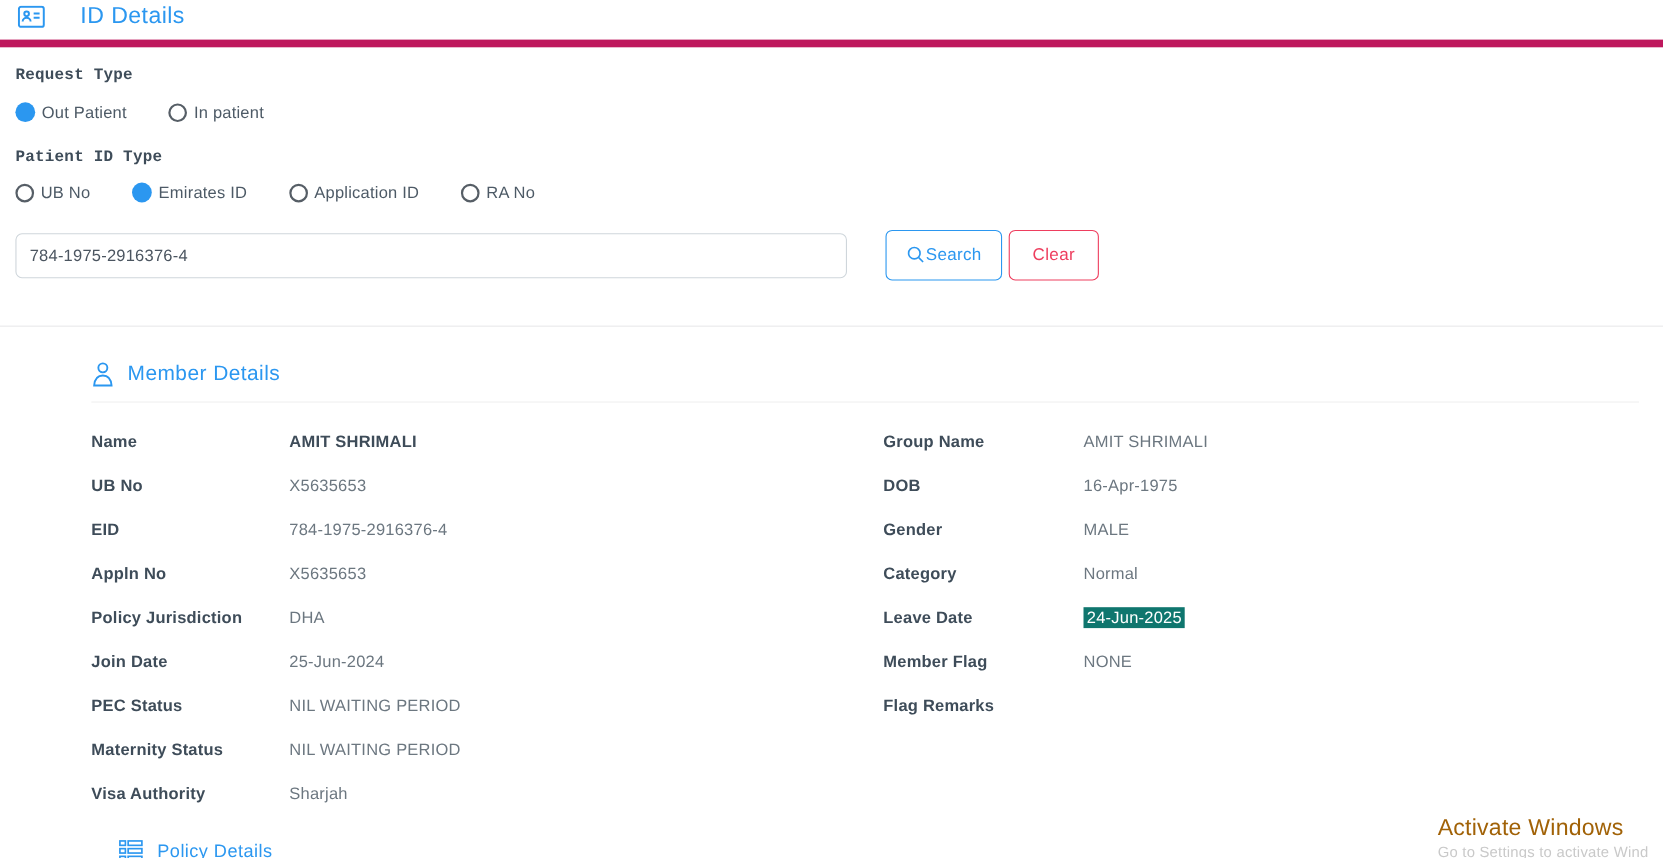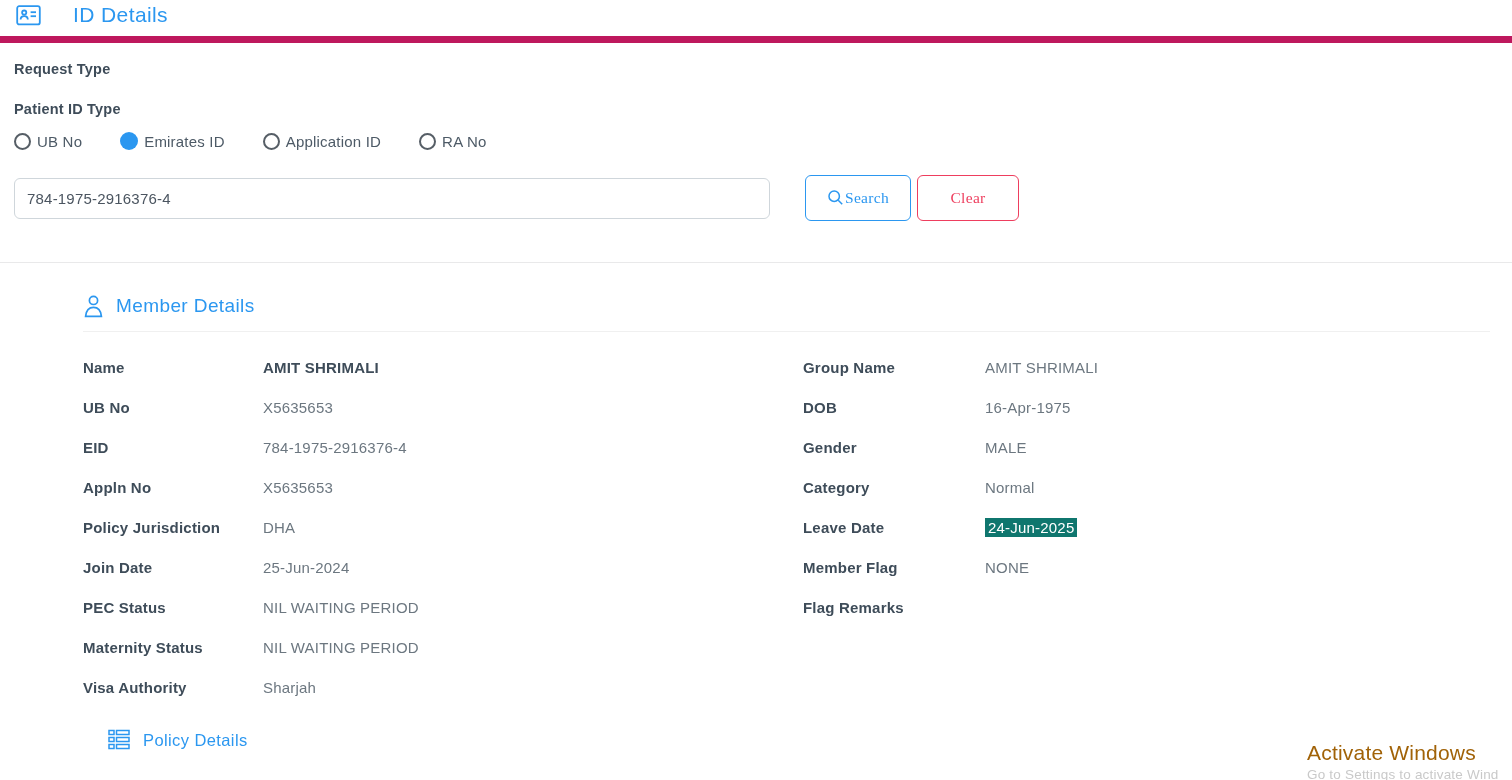--- a/index.html
+++ b/index.html
@@ -14,21 +14,21 @@
   }
 
   
   .id-header {
     display:flex; align-items:center; gap:32px;
     padding:3px 0 9px 16px;
     border-bottom:7px solid #be185d;
   }
   .section-title-lg { font-size:21px; color:#2B97F0; letter-spacing:0.4px; }
   .form-area { padding-left:14px; }
-  .field-label { margin-top:18px; font-size:14.5px; font-weight:bold; color:#3E4C59; }
+  .field-label { margin-top:18px; font-size:14.5px; font-weight:bold; color:#3E4C59;font-family:Liberation Mono, monospace; }
   .radio-row { margin-top:16px; display:flex; align-items:center; }
   .radio-option { display:flex; align-items:center; margin-right:38px; cursor:pointer; }
   .radio {
     width:17px; height:17px; border-radius:50%;
     border:2px solid #565e66; background:#fff; flex:0 0 auto;
   }
   .radio.checked { border:none; width:18px; height:18px; background:#2B97F0; }
   .radio-label { margin-left:6px; font-size:15px; color:#4d5a66; }
 
   .search-row { margin-top:25px; display:flex; align-items:center; }
@@ -36,29 +36,29 @@
     width:756px; height:41px;
     border:1px solid #cfd6db; border-radius:6px;
     padding:0 12px; font-size:15px; color:#4b5560;
     font-family:"Liberation Sans", sans-serif; letter-spacing:0.2px;
     outline:none; background:#fff;
   }
   .btn {
     height:46px; border-radius:6px; background:#fff;
     display:flex; align-items:center; justify-content:center;
     font-size:15.5px; letter-spacing:0.3px; cursor:pointer;
-    font-family:Liberation Serif, serif;
+    font-family:Liberation Sans, sans-serif;
   }
   .btn-search {
     margin-left:35px; width:106px;
     border:1px solid #2B97F0; color:#2B97F0;
   }
   .btn-search svg { margin-right:1px; position:relative; top:-1px; }
   .btn-clear {
-    margin-left:6px; width:102px;
+    margin-left:6px; width:82px;
     border:1px solid #EE3E5E; color:#EE3E5E;
   }
   .divider-full { margin-top:41px; border-bottom:1px solid #e9e9ea; }
 
   
   .member-section { padding:31px 0 0 83px; }
   .member-header { display:flex; align-items:center; gap:12px; }
   .section-title-md { font-size:19px; color:#2B97F0; letter-spacing:0.4px; }
   .member-divider { margin-top:13px; margin-right:22px; border-bottom:1px solid #f0f0f0; }
 
@@ -97,20 +97,30 @@
       <path d="M4.6 14.6c0-2.4 2-3.4 3.6-3.4s3.6 1 3.6 3.4"></path>
       <line x1="14.6" y1="7.2" x2="20" y2="7.2"></line>
       <line x1="14.6" y1="11.2" x2="20" y2="11.2"></line>
     </svg>
   </span>
   <span class="section-title-lg">ID Details</span>
 </div>
 
 <div class="form-area">
   <div class="field-label">Request Type</div>
+  <div class="radio-row">
+    <div class="radio-option">
+      <span class="radio checked"></span>
+      <span class="radio-label">Out Patient</span>
+    </div>
+    <div class="radio-option">
+      <span class="radio"></span>
+      <span class="radio-label">In patient</span>
+    </div>
+  </div>
 
   <div class="field-label" style="margin-top:24px;">Patient ID Type</div>
   <div class="radio-row" style="margin-top:15px;">
     <div class="radio-option">
       <span class="radio"></span>
       <span class="radio-label">UB No</span>
     </div>
     <div class="radio-option">
       <span class="radio checked"></span>
       <span class="radio-label">Emirates ID</span>

